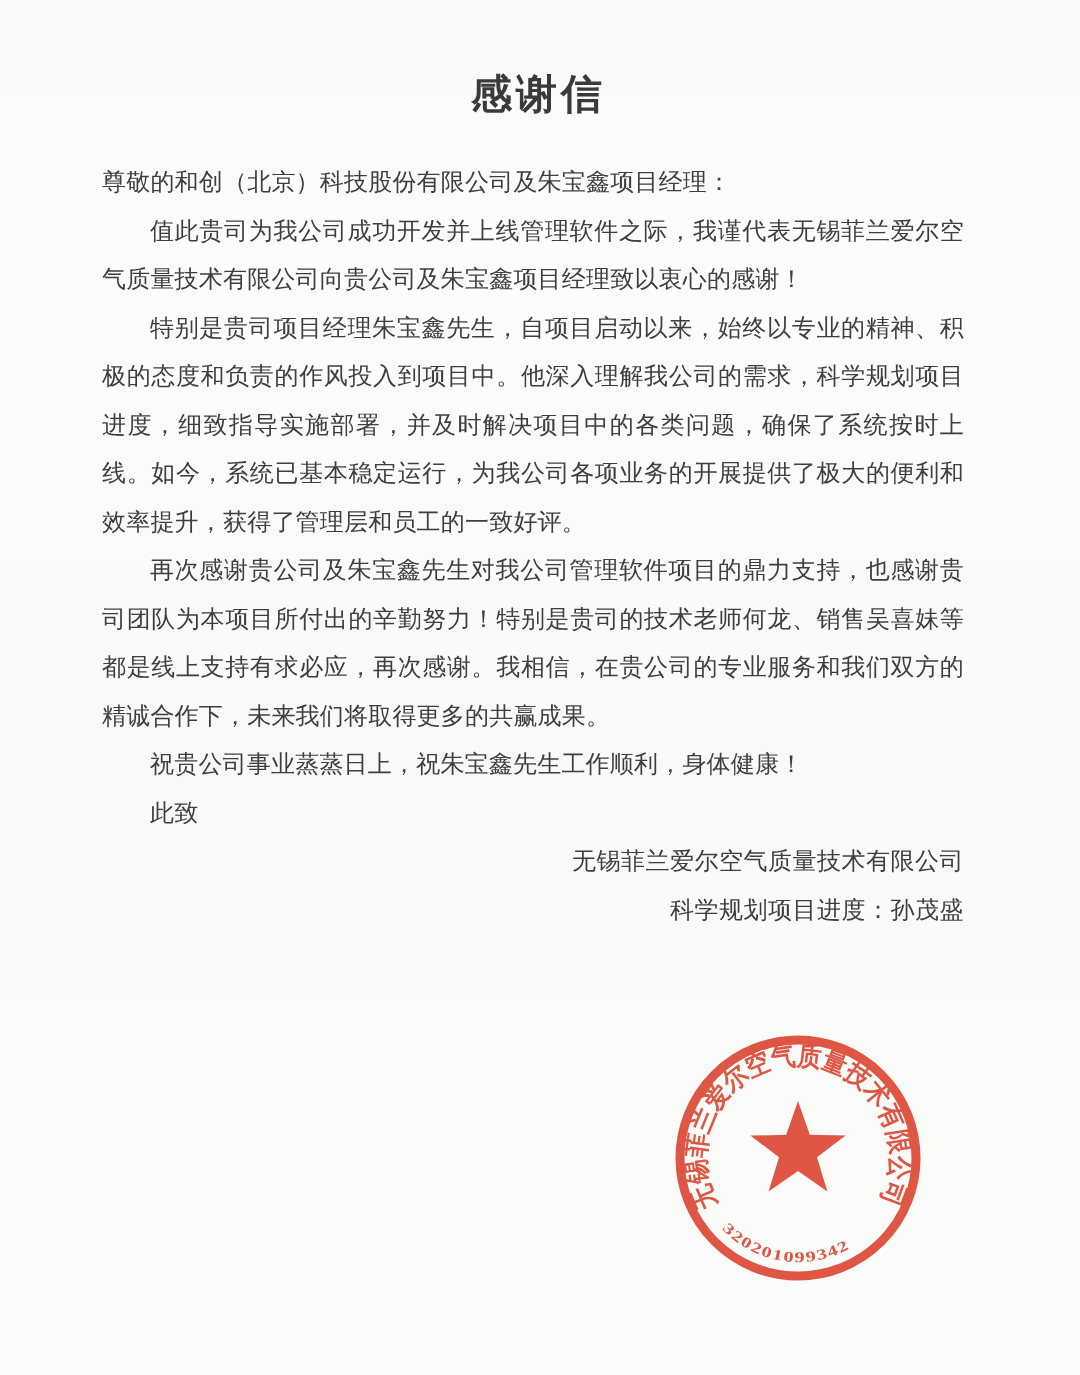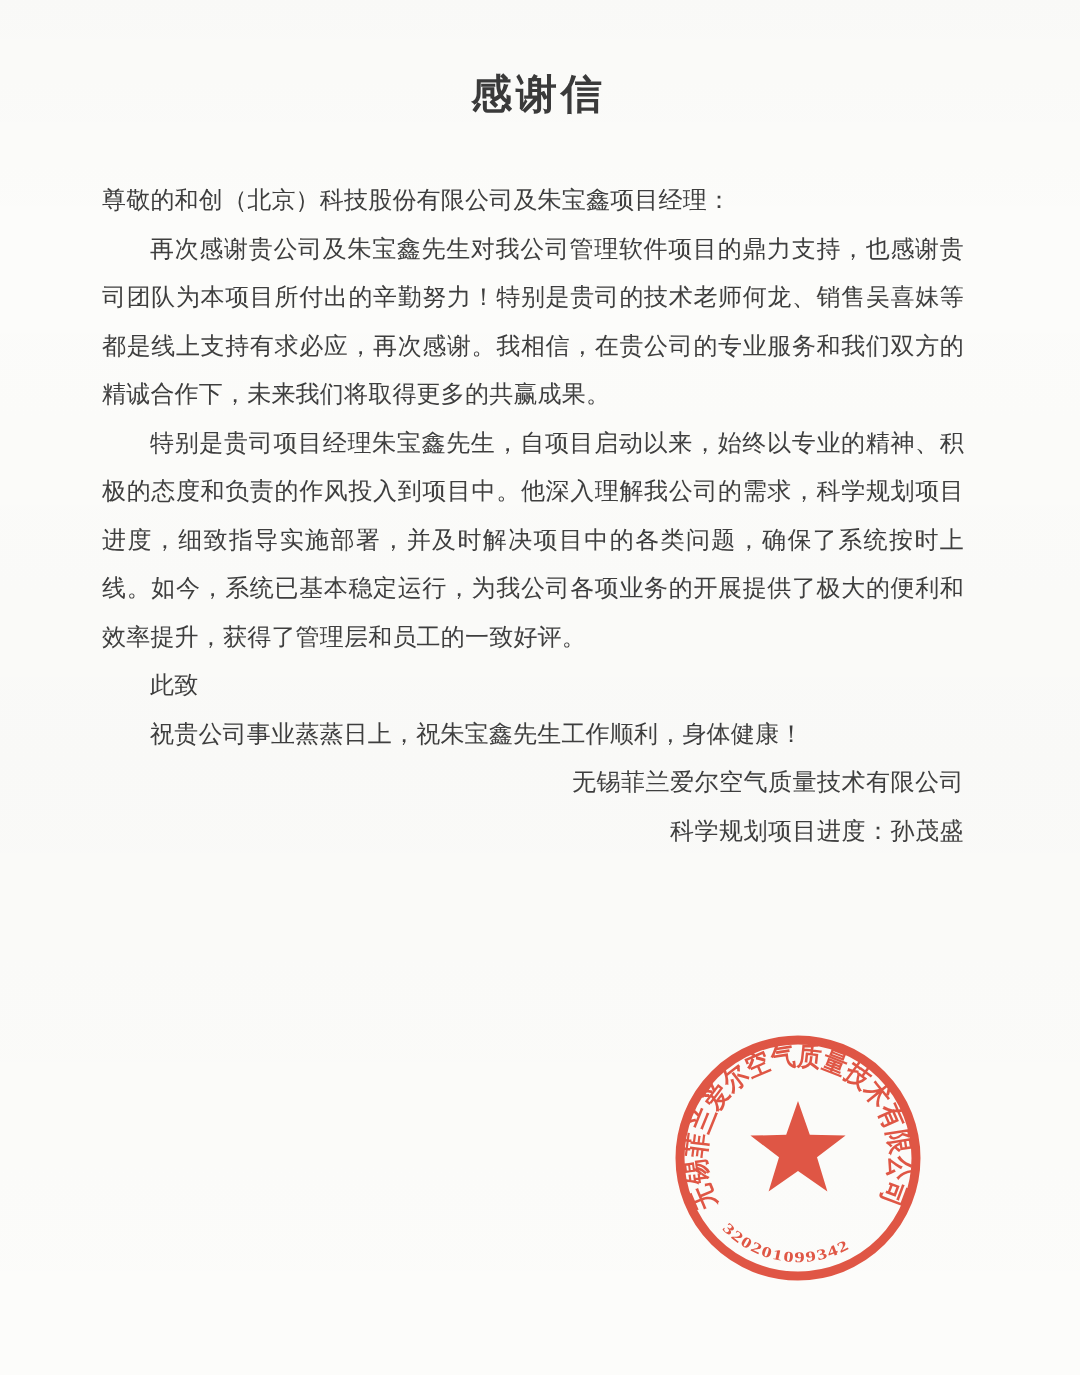--- a/index.html
+++ b/index.html
@@ -25,21 +25,21 @@
     font-family: Liberation Serif, serif;
     font-weight: 700;
     font-size: 41px;
     line-height: 48px;
     letter-spacing: 4px;
     color: #3a3a3a;
   }
   .letter-content {
     position: absolute;
     left: 102px;
-    top: 176px;
+    top: 158px;
     width: 862px;
     font-size: 24px;
     line-height: 48.5px;
     text-align: justify;
     text-justify: inter-ideograph;
     letter-spacing: 0.2px;
   }
   .letter-content p { margin: 0; }
   .indent { text-indent: 48px; }
   .signature-block { text-align: right; }
@@ -64,29 +64,30 @@
 <body>
 
 <div class="page">
 
   <h1 class="letter-title">感谢信</h1>
 
   <div class="letter-content">
 
     <p>尊敬的和创（北京）科技股份有限公司及朱宝鑫项目经理：</p>
 
+    <p class="indent">值此贵司为我公司成功开发并上线管理软件之际，我谨代表无锡菲兰爱尔空气质量技术有限公司向贵公司及朱宝鑫项目经理致以衷心的感谢！</p>
 
+
+    <p class="indent">特别是贵司项目经理朱宝鑫先生，自项目启动以来，始终以专业的精神、积极的态度和负责的作风投入到项目中。他深入理解我公司的需求，科学规划项目进度，细致指导实施部署，并及时解决项目中的各类问题，确保了系统按时上线。如今，系统已基本稳定运行，为我公司各项业务的开展提供了极大的便利和效率提升，获得了管理层和员工的一致好评。</p>
 
     <p class="indent">再次感谢贵公司及朱宝鑫先生对我公司管理软件项目的鼎力支持，也感谢贵司团队为本项目所付出的辛勤努力！特别是贵司的技术老师何龙、销售吴喜妹等都是线上支持有求必应，再次感谢。我相信，在贵公司的专业服务和我们双方的精诚合作下，未来我们将取得更多的共赢成果。</p>
 
-    <p class="indent">特别是贵司项目经理朱宝鑫先生，自项目启动以来，始终以专业的精神、积极的态度和负责的作风投入到项目中。他深入理解我公司的需求，科学规划项目进度，细致指导实施部署，并及时解决项目中的各类问题，确保了系统按时上线。如今，系统已基本稳定运行，为我公司各项业务的开展提供了极大的便利和效率提升，获得了管理层和员工的一致好评。</p>
+    <p class="indent">祝贵公司事业蒸蒸日上，祝朱宝鑫先生工作顺利，身体健康！</p>
 
     <p class="indent">此致</p>
-
-    <p class="indent">祝贵公司事业蒸蒸日上，祝朱宝鑫先生工作顺利，身体健康！</p>
 
 
     <div class="signature-block">
       <p>无锡菲兰爱尔空气质量技术有限公司</p>
       <p>科学规划项目进度：孙茂盛</p>
     </div>
   </div>
 
   <svg class="seal" viewBox="0 0 290 290" xmlns="http://www.w3.org/2000/svg">
     <defs>

